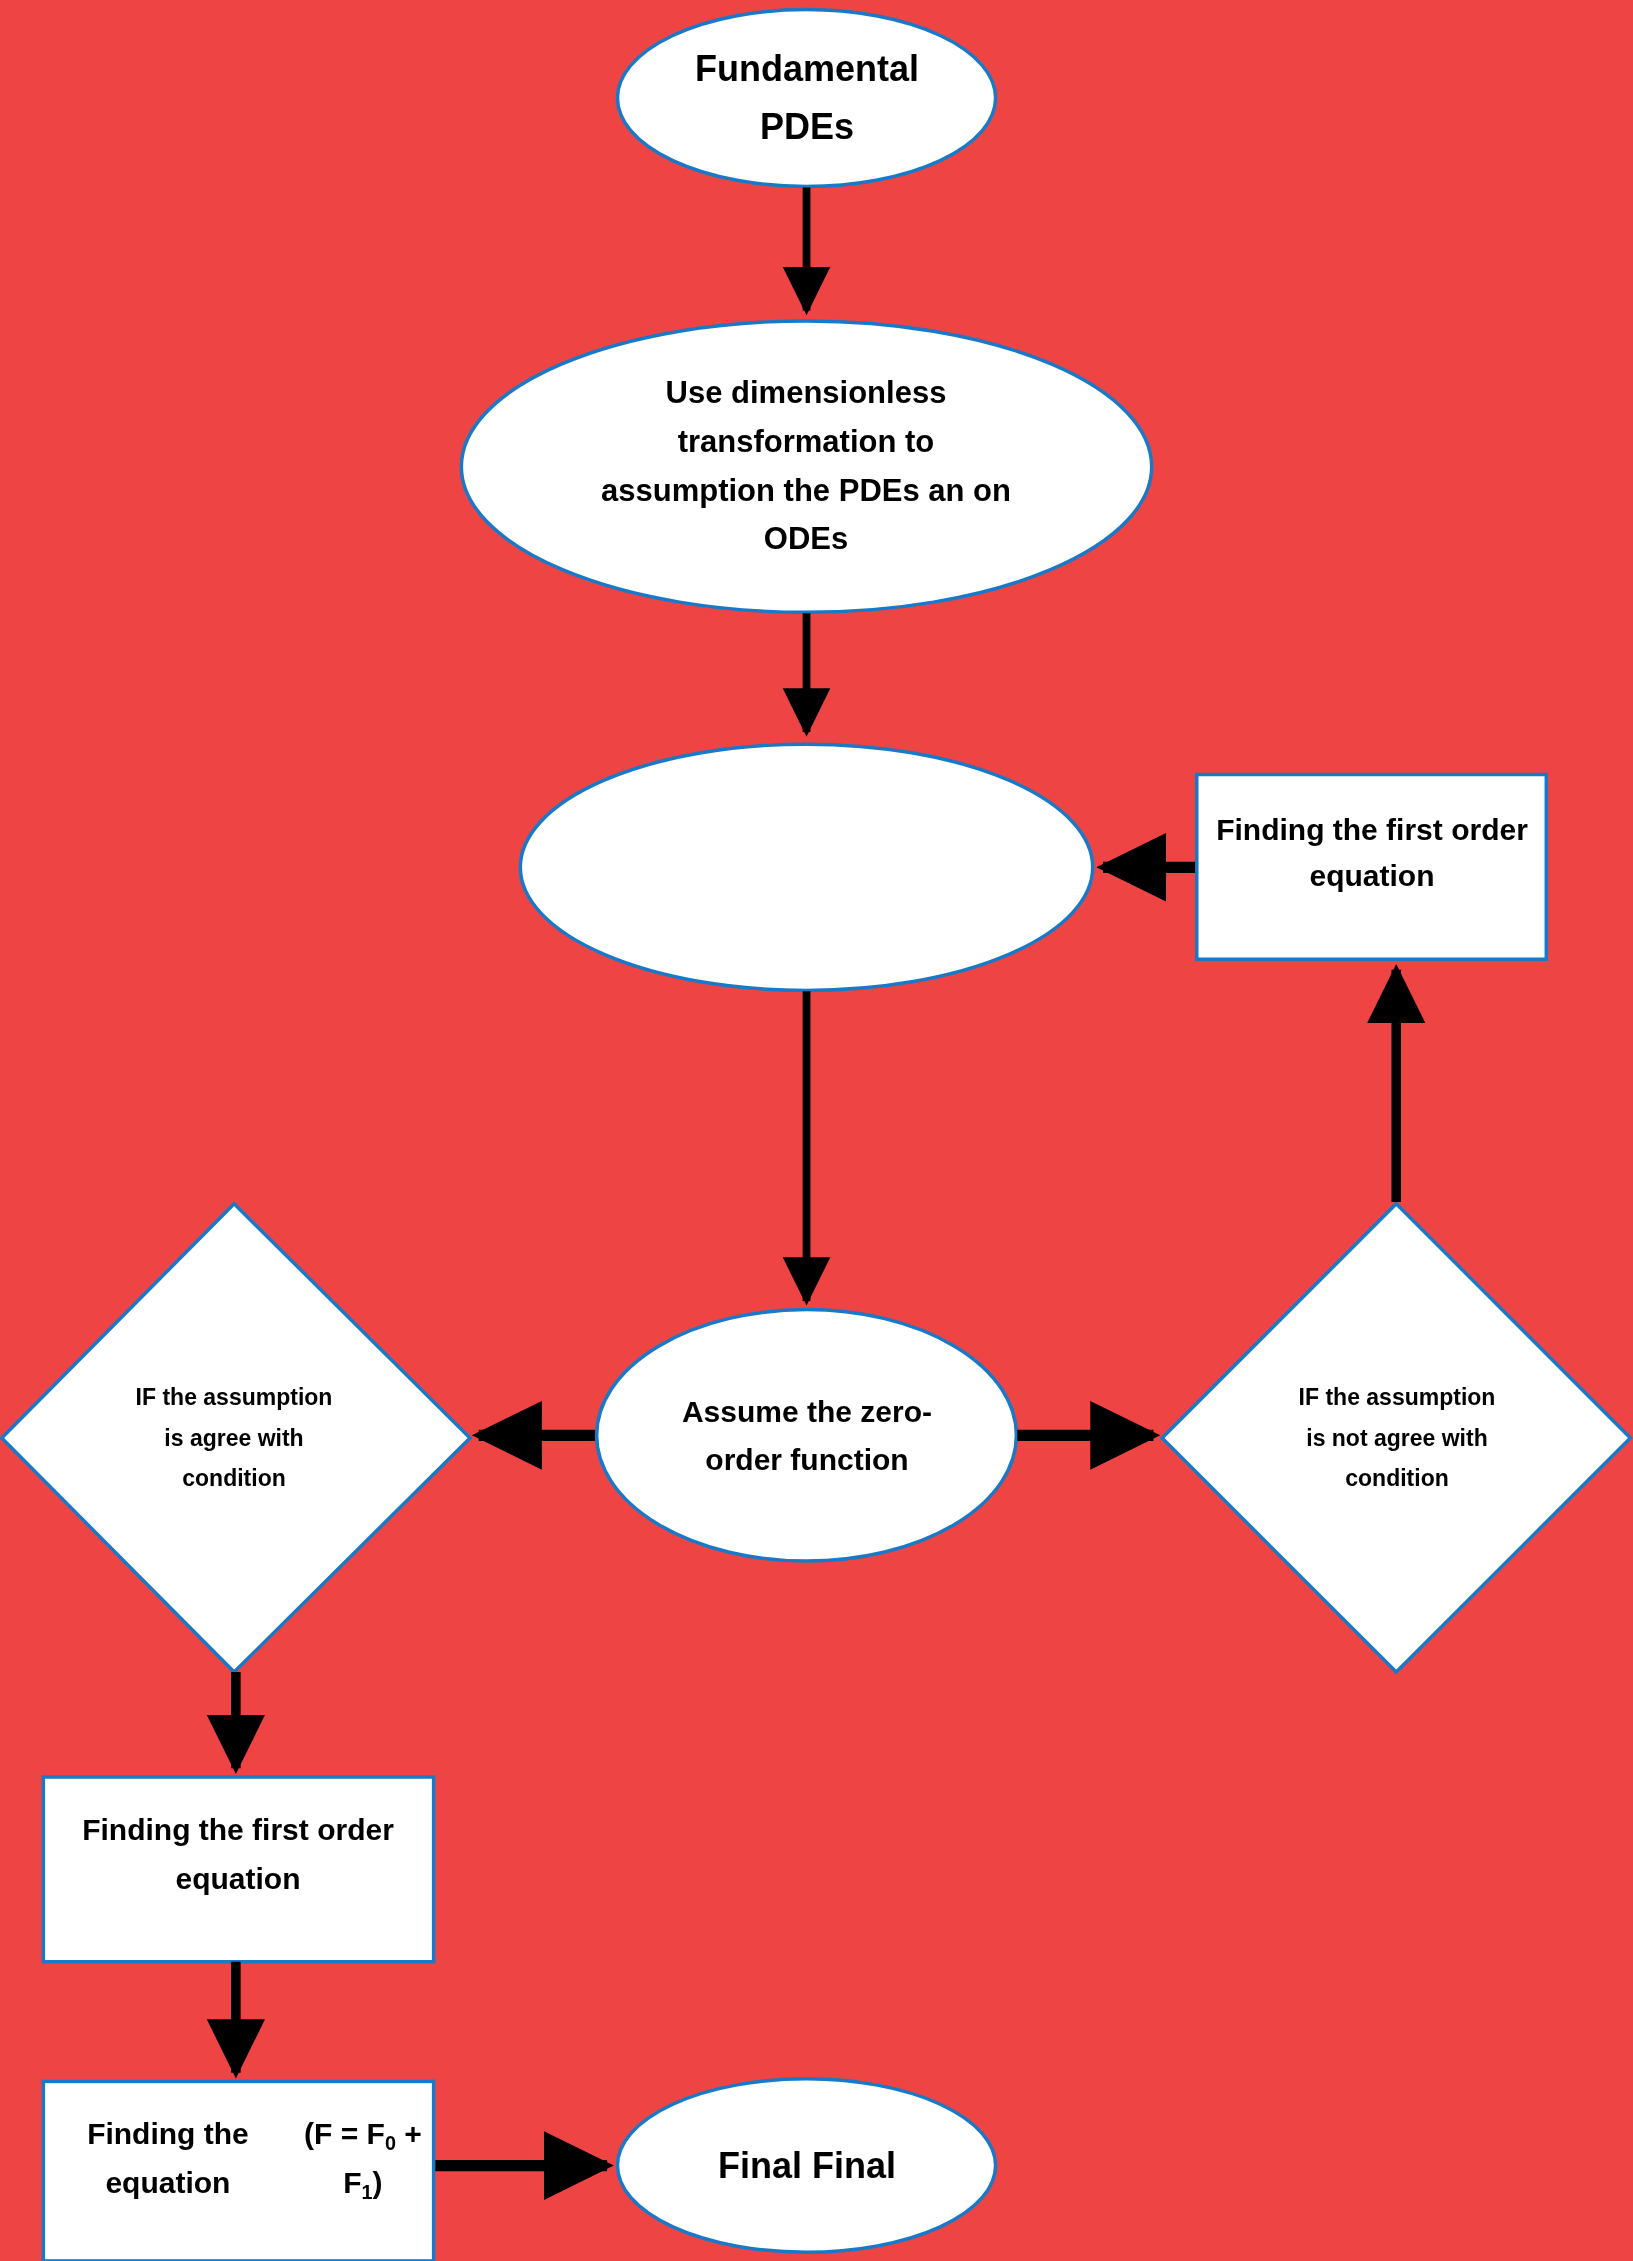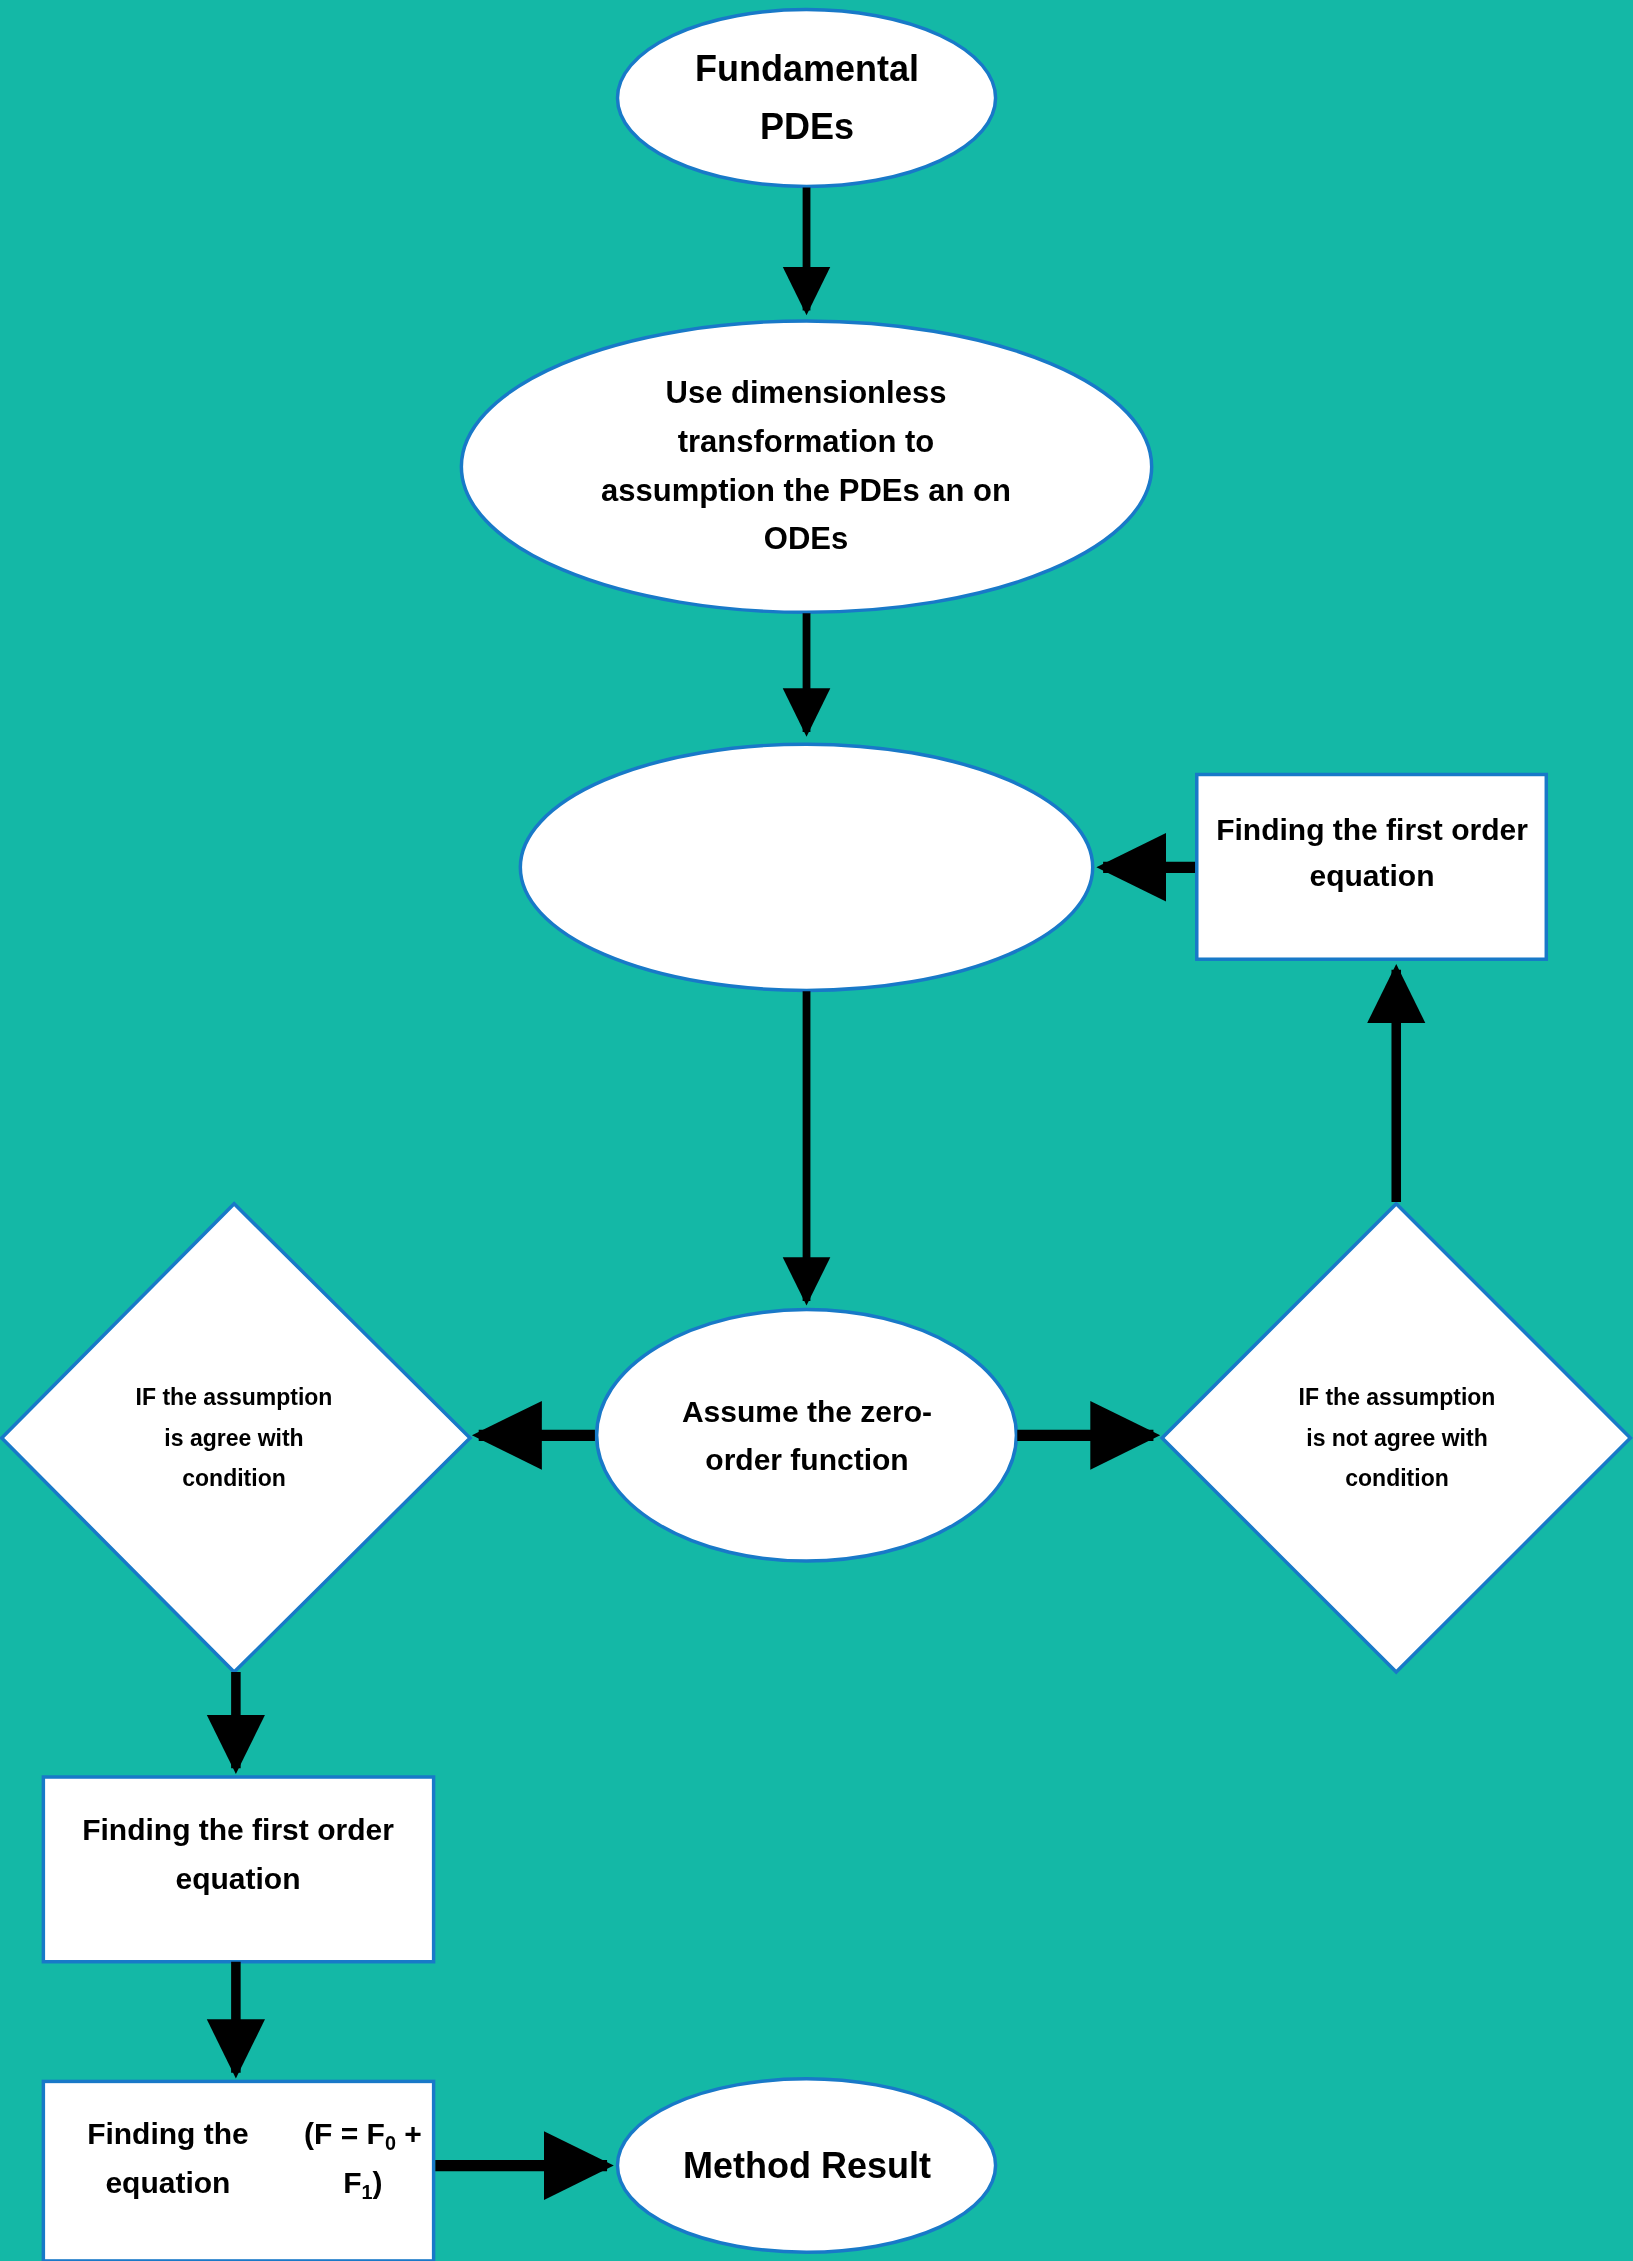--- a/index.html
+++ b/index.html
@@ -8,21 +8,21 @@
     padding: 0;
     background: #ffffff;
   }
   body {
     font-family: "Liberation Sans", sans-serif;
   }
   #canvas {
     position: relative;
     width: 1633px;
     height: 2261px;
-    background: #14b8a6;
+    background: #ef4444;
     overflow: hidden;
   }
   svg#shapes {
     position: absolute;
     left: 0;
     top: 0;
     width: 1633px;
     height: 2261px;
   }
   .node-label {
@@ -131,16 +131,16 @@
 condition</div>
 
   <div class="node-label lbl-rect-first" style="left:43px; top:1777px; width:390px; height:156px;">Finding the first order
 equation</div>
 
   <div class="node-label lbl-rect-eq" style="left:43px; top:2082px; width:390px; height:154px; flex-direction:row;">
     <span>Finding the equation</span>
     <span><span>(F = F</span><sub>0</sub><span> + F</span><sub>1</sub><span>)</span></span>
   </div>
 
-  <div class="node-label lbl-final" style="left:618px; top:2079px; width:378px; height:173px;">Method Result</div>
+  <div class="node-label lbl-final" style="left:618px; top:2079px; width:378px; height:173px;">Final Final</div>
 
 </div>
 
 
 </body></html>

